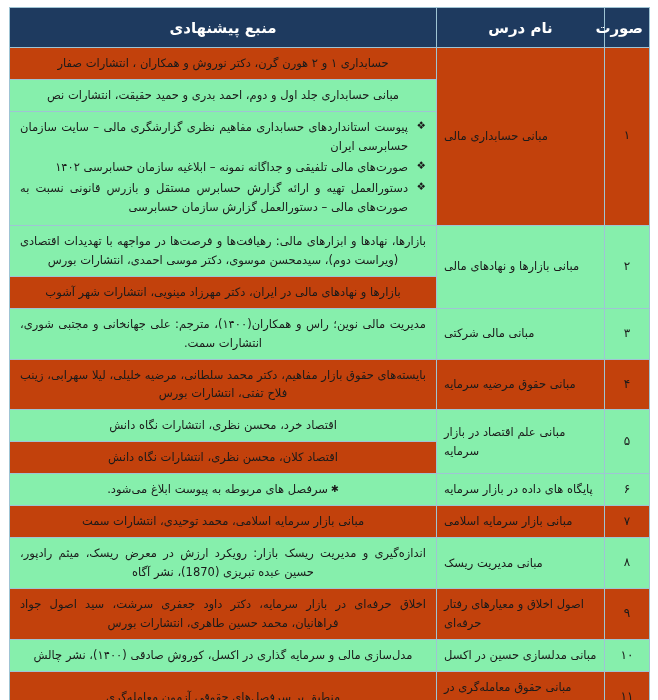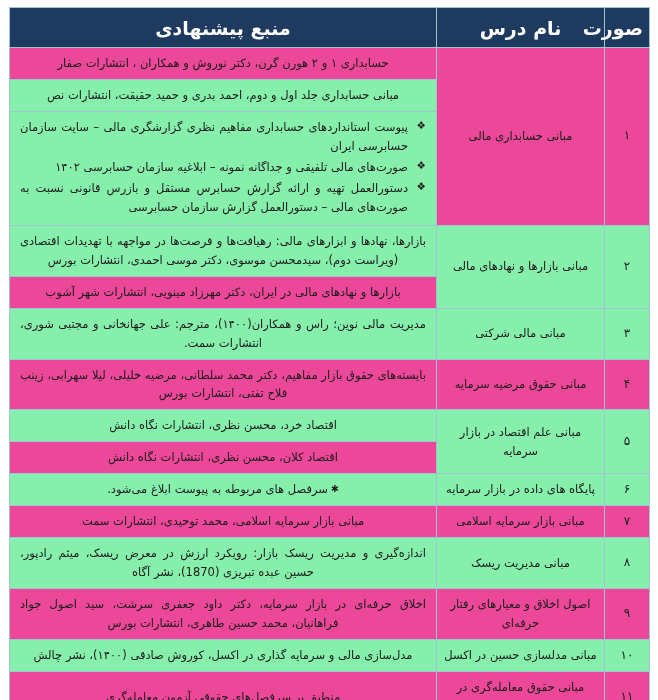--- a/index.html
+++ b/index.html
@@ -37,21 +37,21 @@
   
   col.col-index  { width: 45px; }
   col.col-course { width: 168px; }
   col.col-source { width: 427px; }
 
   
   thead th {
     background: #1e3a5f;
     color: #ffffff;
     font-weight: bold;
-    font-size: 19px;
+    font-size: 15px;
     text-align: center;
     vertical-align: middle;
     height: 31px;
     padding: 4px 6px;
     border: 1px solid #9fc4d4;
     letter-spacing: 0.2px;
   }
 
   
   tbody td {
@@ -64,21 +64,21 @@
     background: #ffffff;
   }
 
   td.idx {
     text-align: center;
     font-size: 12px;
     padding: 5px 2px;
   }
 
   td.course {
-    text-align: center;
+    text-align: left;
     padding: 6px 7px;
   }
 
   td.source {
     text-align: justify;
     text-align-last: center;
     padding: 6px 10px;
   }
 
   td.source.just-right {
@@ -86,21 +86,21 @@
     text-align-last: right;
   }
 
   
   tr.shade > td,
   td.shade {
     background: #86efac;
   }
   tr.plain > td,
   td.plain {
-    background: #ec4899;
+    background: #c2410c;
   }
 
   
   ul.bullets {
     list-style: none;
     margin: 0;
     padding: 0;
     direction: rtl;
   }
   ul.bullets li {

